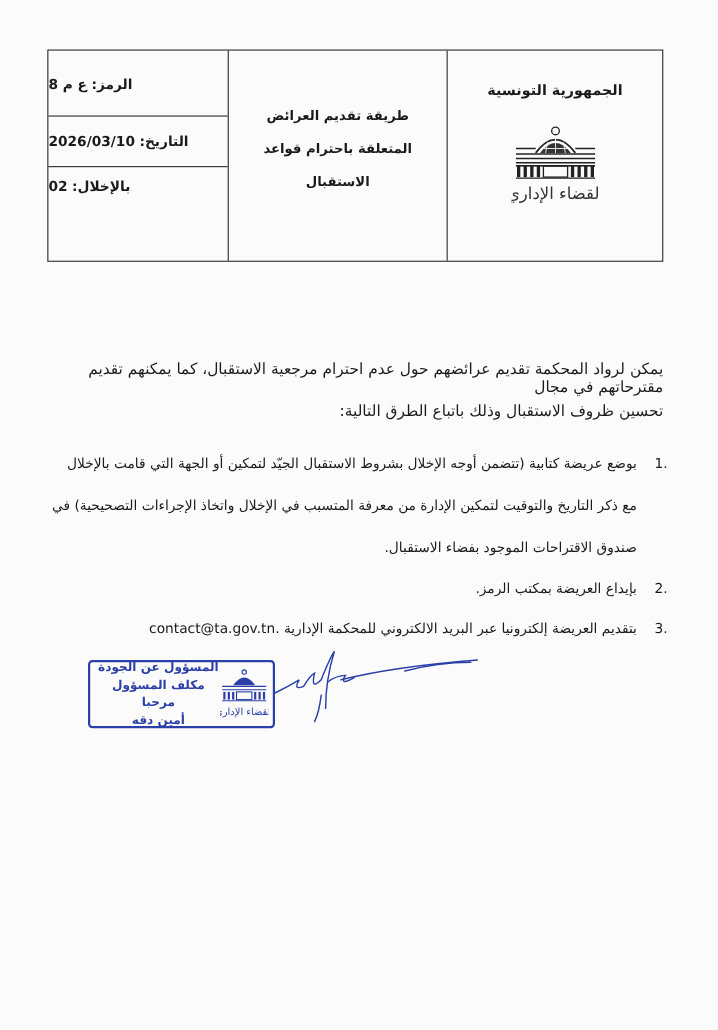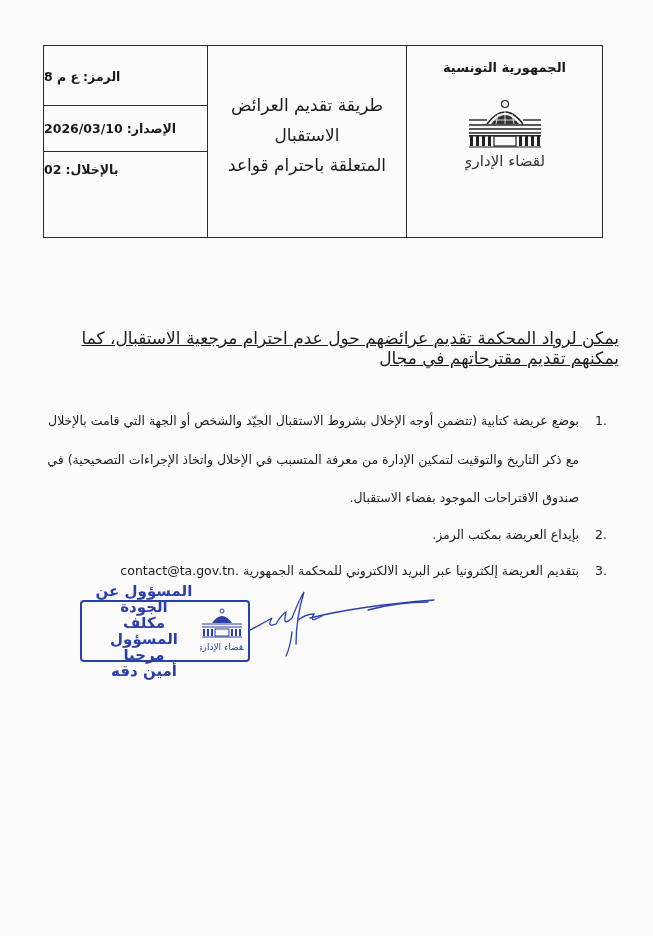--- a/index.html
+++ b/index.html
@@ -58,55 +58,54 @@
     .col-title {
       width: 198px;
       border-right: 1.2px solid #2a2a2a;
       display: flex;
       align-items: center;
       justify-content: center;
       text-align: center;
       direction: rtl;
     }
     .doc-title {
-      font-size: 17px;
-      font-weight: normal;
+      font-size: 12px;
+      font-weight: bold;
       line-height: 30px;
       padding-bottom: 14px;
     }
 
     .col-org {
       flex: 1;
       display: flex;
       flex-direction: column;
       align-items: center;
       direction: rtl;
     }
     .org-name {
-      margin-top: 8px;
+      margin-top: 23px;
       font-size: 13px;
       font-weight: bold;
       line-height: 28px;
       text-align: center;
     }
     .logo {
       margin-top: 14px;
       width: 80px;
       height: 80px;
     }
 
     
     .body-text {
       position: absolute;
-      right: 34px;
+      right: 50px;
       left: 38px;
       direction: rtl;
       text-align: right;
-      font-size: 17px;
-      text-decoration: underline;
+      font-size: 14px;
     }
     .intro-1 { top: 328px; }
     .intro-2 { top: 366px; }
 
     .list-item {
       position: absolute;
       right: 38px;
       left: 38px;
       direction: rtl;
       font-size: 12.5px;
@@ -146,21 +145,21 @@
       box-sizing: border-box;
       display: flex;
       direction: ltr;
       align-items: center;
       color: #2b3fa8;
     }
     .stamp-text {
       flex: 1;
       direction: rtl;
       text-align: center;
-      font-size: 15px;
+      font-size: 11px;
       font-weight: bold;
       line-height: 16px;
       padding-left: 6px;
     }
     .stamp-logo {
       width: 44px;
       height: 48px;
       margin-right: 4px;
     }
     .signature {
@@ -177,34 +176,34 @@
 <div class="page">
 
   <div class="header-table">
 
     <div class="col-meta">
       <div class="meta-cell c1">
         <span class="lbl">الرمز:</span>
         <span>ع م 8</span>
       </div>
       <div class="meta-cell c2">
-        <span class="lbl">الإصدار:</span>
+        <span class="lbl">التاريخ:</span>
         <span>2026/03/10</span>
       </div>
       <div class="meta-cell c3">
         <span class="lbl">بالإخلال:</span>
         <span>02</span>
       </div>
     </div>
 
     <div class="col-title">
       <div class="doc-title">
         <div>طريقة تقديم العرائض</div>
+        <div>المتعلقة باحترام قواعد</div>
         <div>الاستقبال</div>
-        <div>المتعلقة باحترام قواعد</div>
       </div>
     </div>
 
     <div class="col-org">
       <div class="org-name">
         <div>الجمهورية التونسية</div>
       </div>
       <svg class="logo" viewBox="0 0 80 80">
 
         <circle cx="40" cy="8" r="3.5" fill="none" stroke="#222" stroke-width="1.2"></circle>
@@ -238,41 +237,42 @@
         </g>
         <rect x="29" y="40" width="22" height="10" fill="none" stroke="#222" stroke-width="1.2"></rect>
         <line x1="4" y1="51" x2="76" y2="51" stroke="#222" stroke-width="1.2"></line>
 
         <text x="40" y="70" text-anchor="middle" font-size="15" fill="#333" font-family="DejaVu Sans, sans-serif">القضاء الإداري</text>
       </svg>
     </div>
   </div>
 
   <div class="body-text intro-1">يمكن لرواد المحكمة تقديم عرائضهم حول عدم احترام مرجعية الاستقبال، كما يمكنهم تقديم مقترحاتهم في مجال</div>
+  <div class="body-text intro-2">تحسين ظروف الاستقبال وذلك باتباع الطرق التالية:</div>
 
   <div class="list-item li1-a">
     <span class="num">1.</span>
-    <div class="txt">بوضع عريضة كتابية (تتضمن أوجه الإخلال بشروط الاستقبال الجيّد والشخص أو الجهة التي قامت بالإخلال</div>
+    <div class="txt">بوضع عريضة كتابية (تتضمن أوجه الإخلال بشروط الاستقبال الجيّد لتمكين أو الجهة التي قامت بالإخلال</div>
   </div>
   <div class="list-item li1-b">
     <div class="li-cont">مع ذكر التاريخ والتوقيت لتمكين الإدارة من معرفة المتسبب في الإخلال واتخاذ الإجراءات التصحيحية) في</div>
   </div>
   <div class="list-item li1-c">
     <div class="li-cont">صندوق الاقتراحات الموجود بفضاء الاستقبال.</div>
   </div>
 
   <div class="list-item li2">
     <span class="num">2.</span>
     <div class="txt">بإيداع العريضة بمكتب الرمز.</div>
   </div>
 
   <div class="list-item li3">
     <span class="num">3.</span>
     <div class="txt">
-      <span>بتقديم العريضة إلكترونيا عبر البريد الالكتروني للمحكمة الجمهورية</span>
+      <span>بتقديم العريضة إلكترونيا عبر البريد الالكتروني للمحكمة الإدارية</span>
       <span class="email">contact@ta.gov.tn.</span>
     </div>
   </div>
 
   <div class="stamp">
     <div class="stamp-text">
       <div>المسؤول عن الجودة</div>
       <div>مكلف المسؤول مرحبا</div>
       <div>أمين دقه</div>
     </div>

